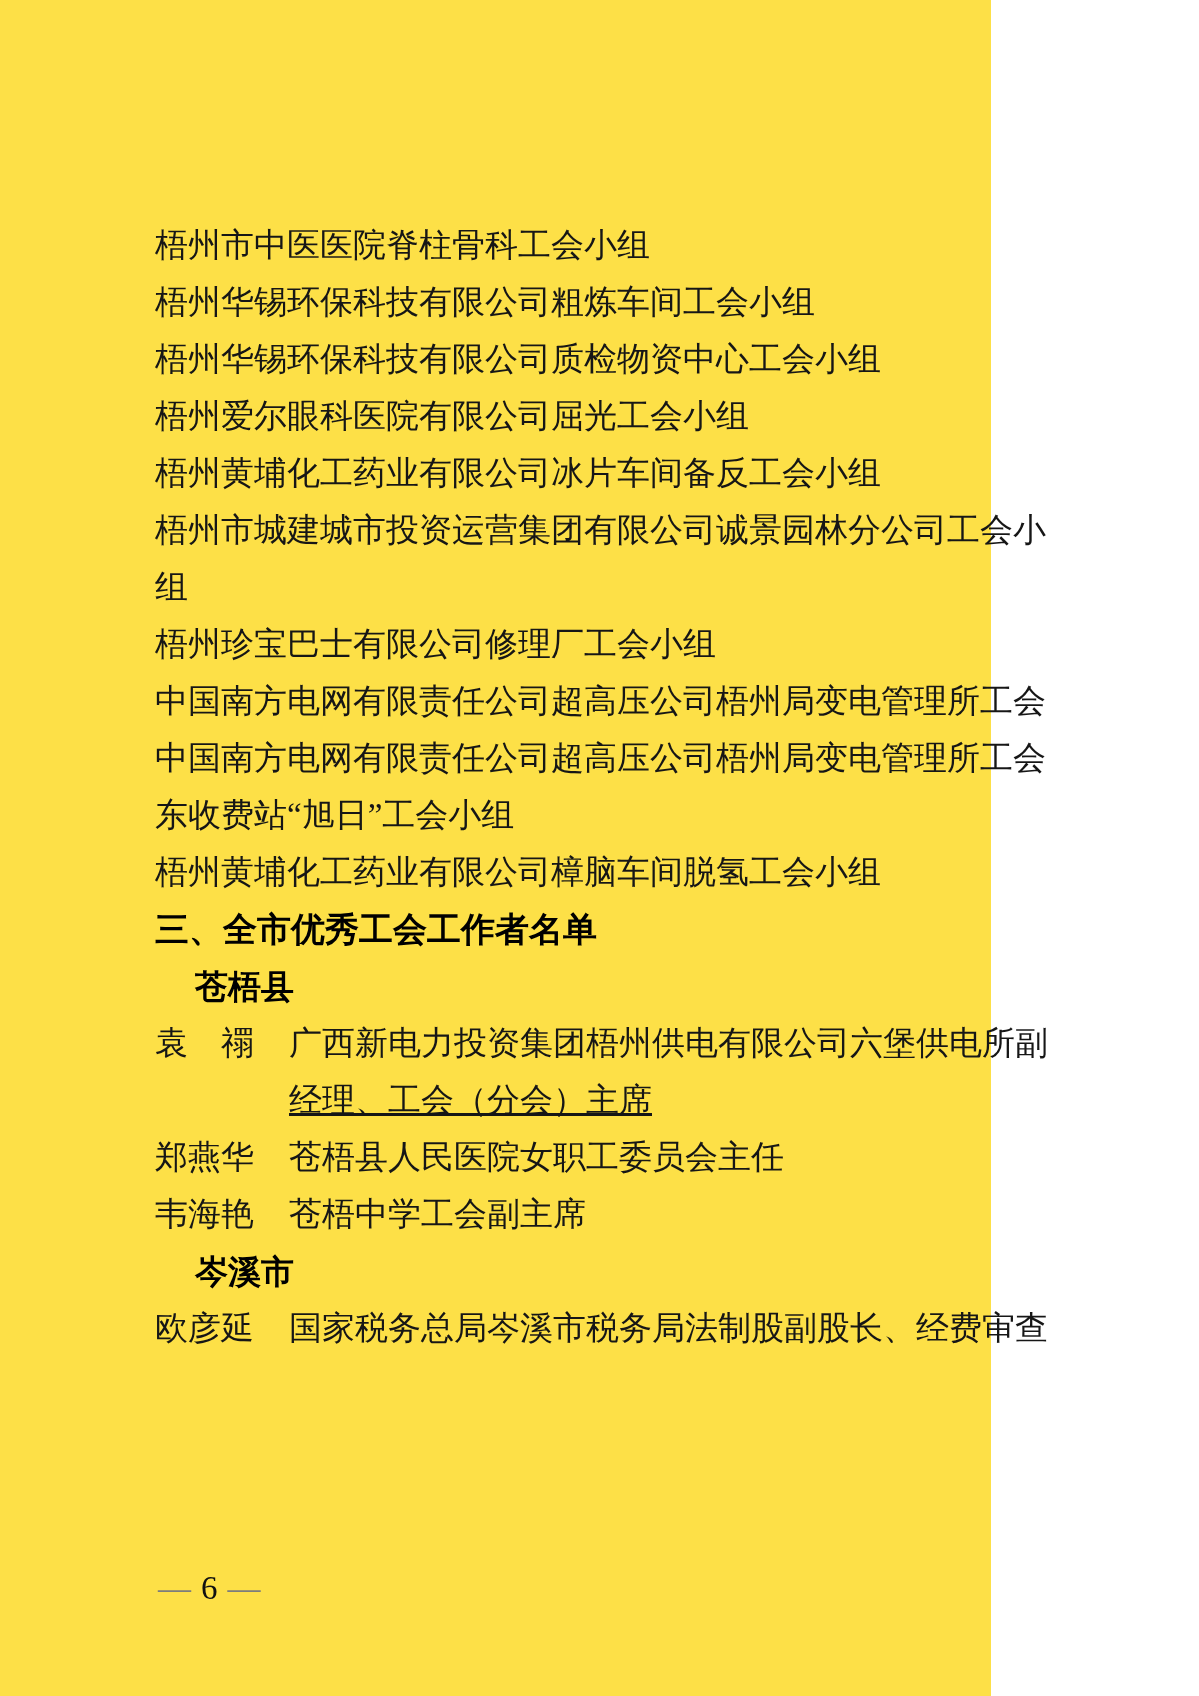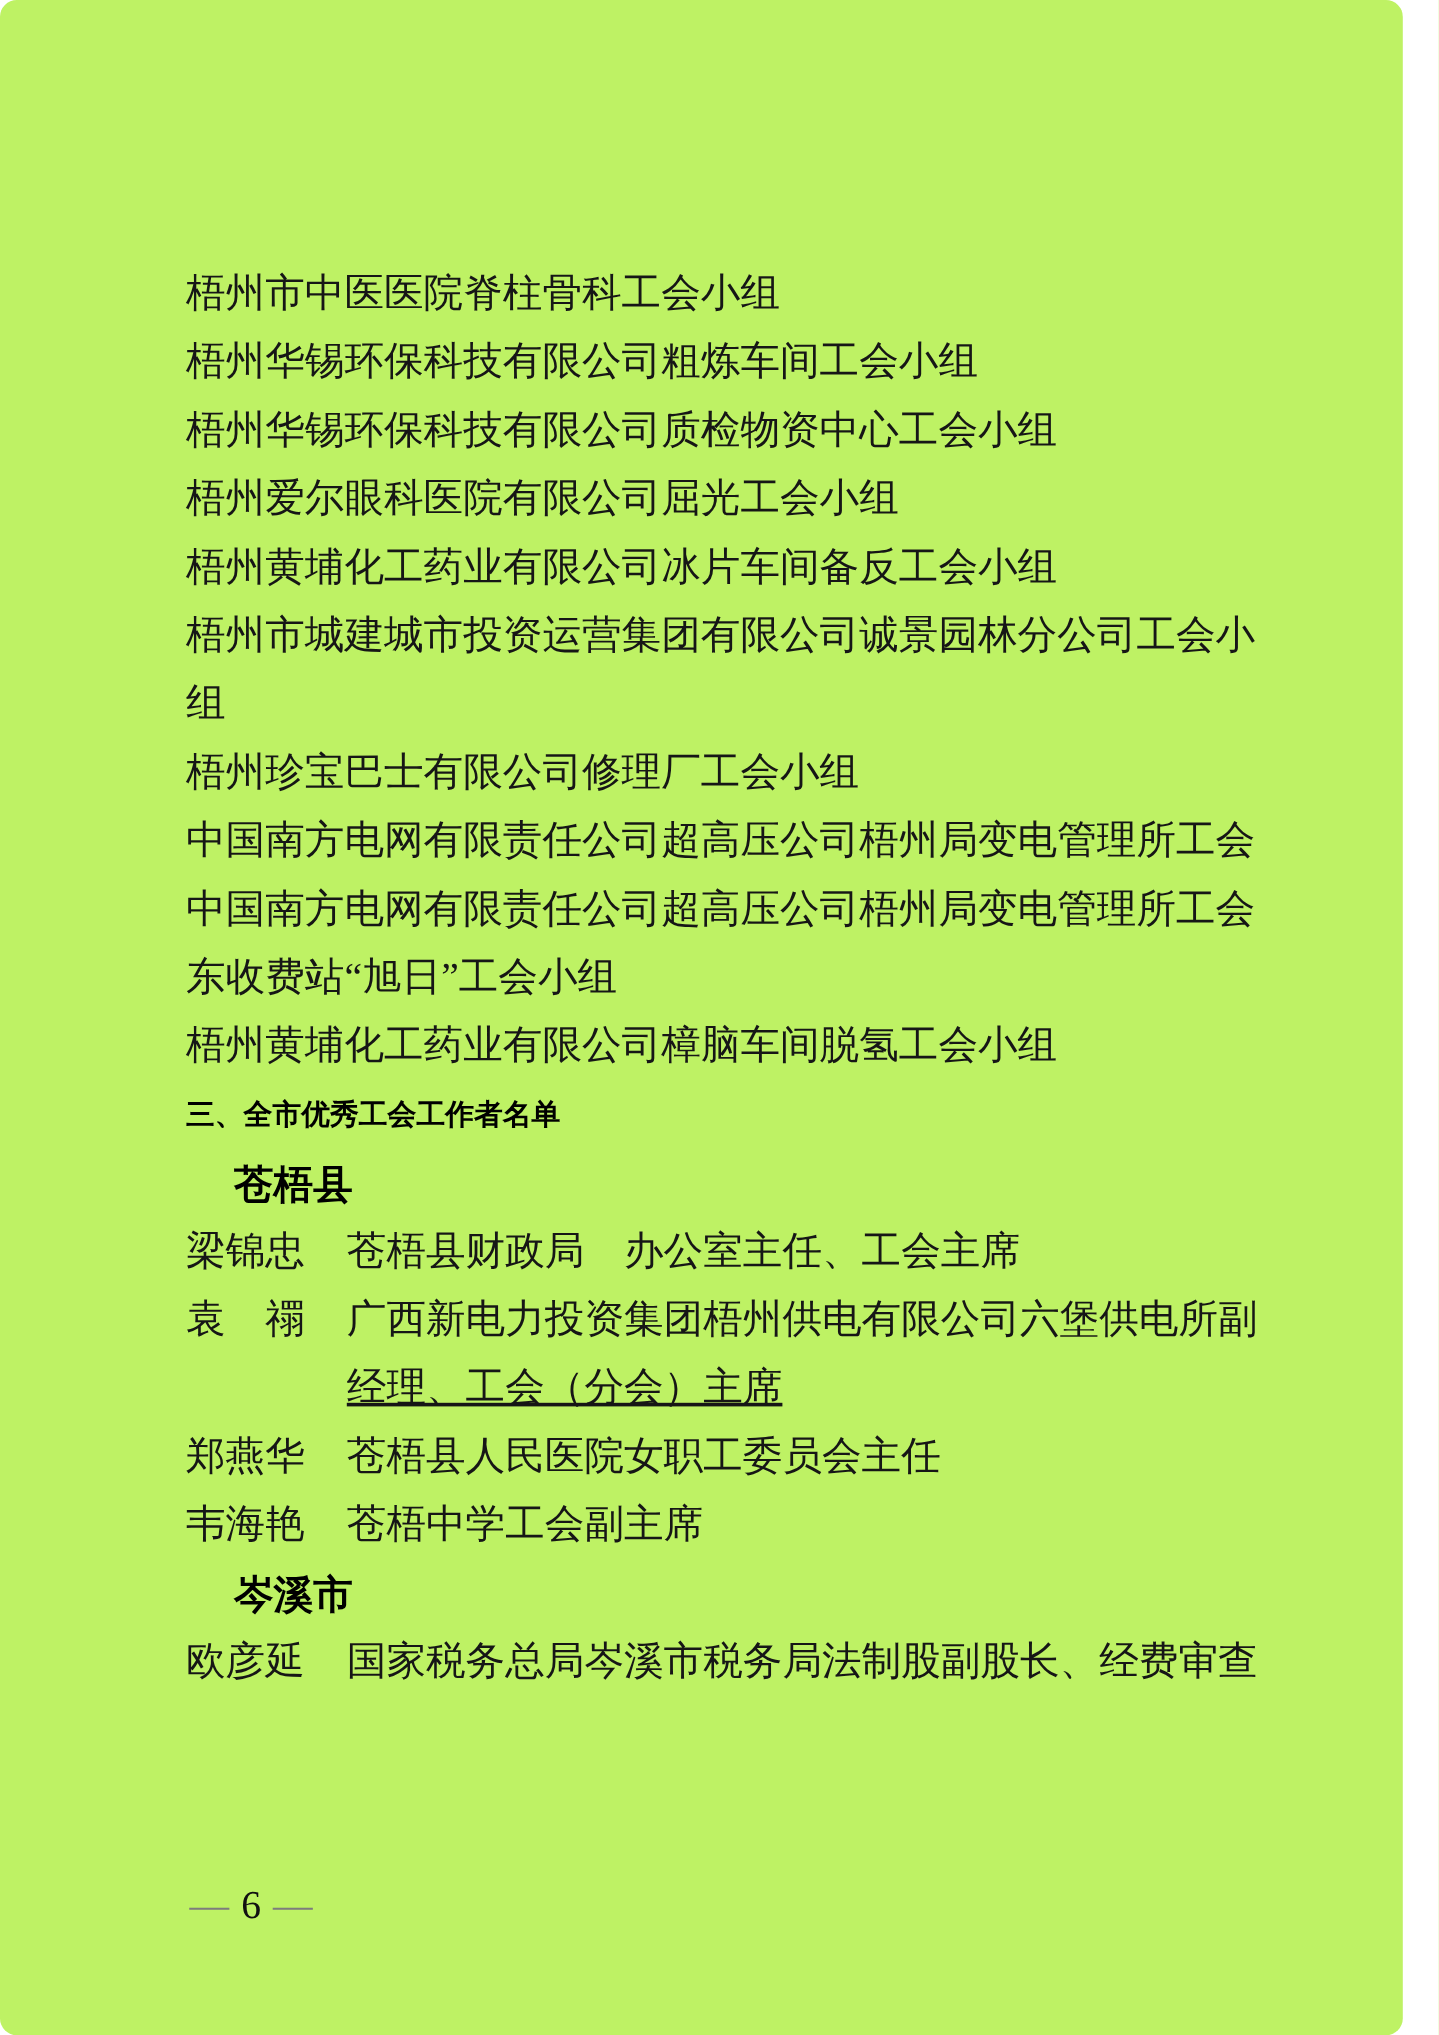--- a/index.html
+++ b/index.html
@@ -9,43 +9,42 @@
   body {
     width: 1199px;
     height: 1696px;
     background: #ffffff;
     position: relative;
     overflow: hidden;
   }
   .page {
     position: absolute;
     left: 0; top: 0;
-    width: 1169px;
+    width: 991px;
     height: 1696px;
-    background: #bef264;
-    border-radius: 14px;
+    background: #fde047;
   }
   .content {
     position: absolute;
     left: 155px;
     top: 217px;
     width: 910px;
   }
   .line {
     height: 57px;
     line-height: 57px;
     font-size: 33px;
     font-family: "Liberation Serif", "DejaVu Serif", serif;
     color: #161616;
     white-space: nowrap;
   }
   .line.heading {
     font-family: "Liberation Sans", "DejaVu Sans", sans-serif;
     font-weight: bold;
-    font-size: 24px;
+    font-size: 34px;
     color: #000000;
   }
   .line.subheading {
     font-family: "Liberation Sans", "DejaVu Sans", sans-serif;
     font-weight: bold;
     font-size: 33px;
     color: #000000;
     margin-left: 40px;
   }
   .entry-name {
@@ -96,21 +95,20 @@
     <div class="line">梧州珍宝巴士有限公司修理厂工会小组</div>
     <div class="line">中国南方电网有限责任公司超高压公司梧州局变电管理所工会</div>
     <div class="line">中国南方电网有限责任公司超高压公司梧州局变电管理所工会</div>
     <div class="line">东收费站“旭日”工会小组</div>
     <div class="line">梧州黄埔化工药业有限公司樟脑车间脱氢工会小组</div>
 
     <div class="line heading">三、全市优秀工会工作者名单</div>
 
     <div class="line subheading">苍梧县</div>
 
-    <div class="line entry"><span class="entry-name">梁锦忠</span><span class="entry-desc">苍梧县财政局　办公室主任、工会主席</span></div>
 
     <div class="line entry"><span class="entry-name">袁　禤</span><span class="entry-desc">广西新电力投资集团梧州供电有限公司六堡供电所副</span></div>
 
     <div class="line continuation">经理、工会（分会）主席</div>
 
     <div class="line entry"><span class="entry-name">郑燕华</span><span class="entry-desc">苍梧县人民医院女职工委员会主任</span></div>
 
     <div class="line entry"><span class="entry-name">韦海艳</span><span class="entry-desc">苍梧中学工会副主席</span></div>
 
     <div class="line subheading">岑溪市</div>

